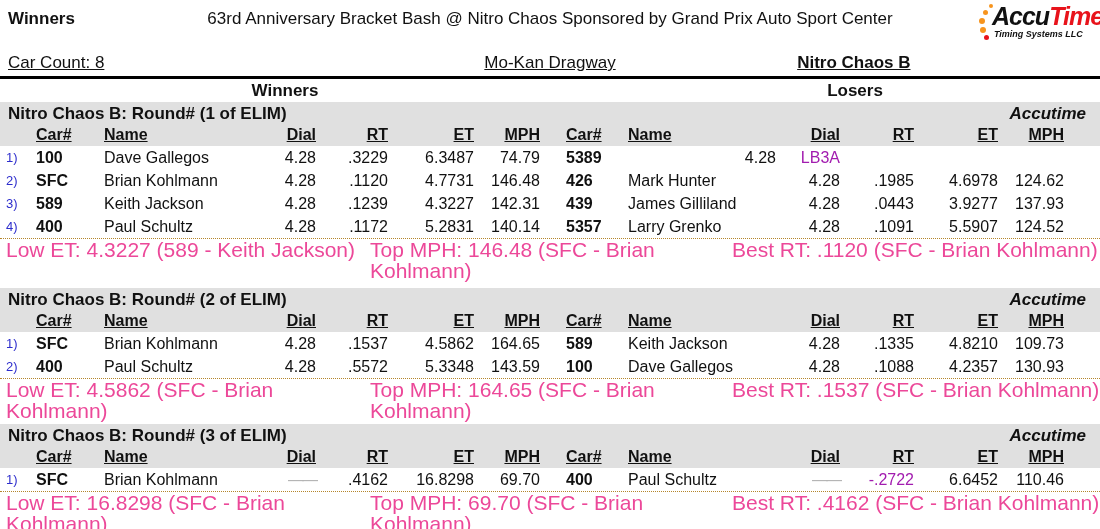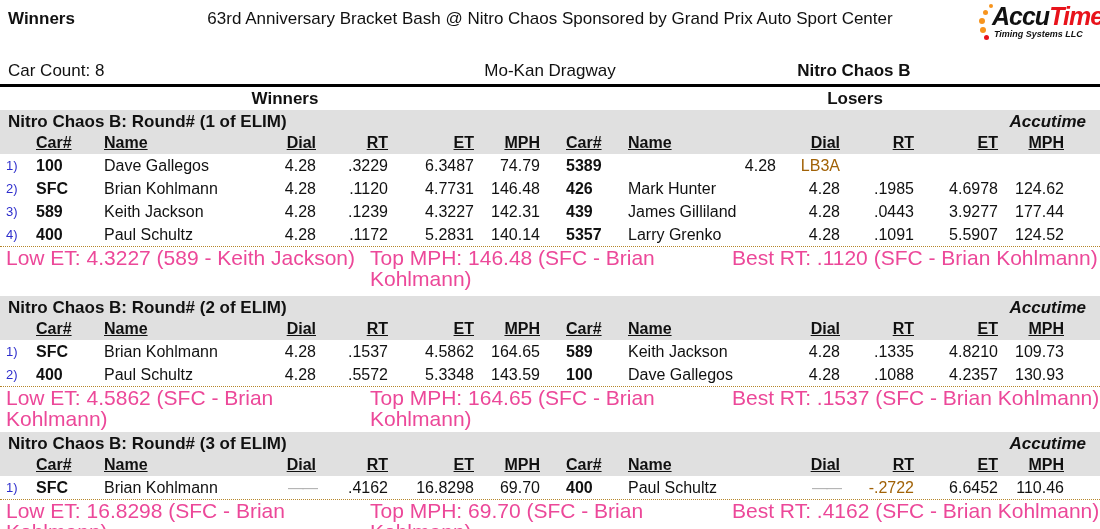--- a/index.html
+++ b/index.html
@@ -17,21 +17,21 @@
   .logo-text .accu { color:#111; }
   .logo-text .time { color:#e8131b; }
   .logo-tag { font-style:italic; font-weight:bold; font-size:9px; line-height:10px; padding-left:16px; color:#111; white-space:nowrap; }
   .dot { position:absolute; border-radius:50%; background:#f7941d; }
   .d1 { width:4px; height:4px; left:11px; top:1px; }
   .d2 { width:5px; height:5px; left:5px;  top:7px; }
   .d3 { width:6px; height:6px; left:1px;  top:15px; }
   .d4 { width:6px; height:6px; left:2px;  top:24px; }
   .d5 { width:5px; height:5px; left:6px;  top:32px; background:#e8131b; }
 
-  .hdr2 { display:grid; grid-template-columns:1fr auto 1fr; font-size:17px; line-height:21px; padding:0 8px; margin-top:12px; }
+  .hdr2 { display:grid; grid-template-columns:1fr auto 1fr; font-size:17px; line-height:21px; padding:0 8px; margin-top:4px;text-decoration:underline; }
   .hdr2 .track { text-align:center; }
   .hdr2 .class-name { text-align:center; font-weight:bold; }
 
   .thick-line { border-top:3px solid #000; margin-top:3px; }
 
   .wl-row { position:relative; height:23px; font-weight:bold; font-size:17px; line-height:23px; }
   .wl-row .wl-w { position:absolute; left:20px;  width:530px; text-align:center; }
   .wl-row .wl-l { position:absolute; left:600px; width:510px; text-align:center; }
 
   
@@ -43,21 +43,21 @@
 
   .grid { display:grid; grid-template-columns:30px 58px 158px 64px 72px 86px 66px 78px 158px 64px 74px 84px 66px; padding-left:6px; }
   .hrow { height:22px; line-height:22px; font-weight:bold; font-size:16px;text-decoration:underline; }
   .drow { height:23px; line-height:23px; font-size:16px; }
   .c { white-space:nowrap; }
   .num { text-align:right; }
   .name { padding-left:10px; }
   .car { font-weight:bold; }
   .lcar { padding-left:26px; }
   .rank { color:#2d2dcc; font-size:13px; }
-  .red { color:#a16207; }
+  .red { color:#a21caf; }
   .dash { color:#b3b3b3; letter-spacing:-2px; }
 
   .summary { display:grid; grid-template-columns:364px 362px 1fr; padding-left:6px; border-top:1px dotted #b5862b; color:#ec4899; font-size:21px; height:23px; line-height:21px; }
   .mb1 { margin-bottom:27px; }
   .mb2 { margin-bottom:23px; }
 </style>
 </head>
 <body>
 
 <div class="page">
@@ -149,21 +149,21 @@
       <span class="c name">Keith Jackson</span>
       <span class="c num">4.28</span>
       <span class="c num">.1239</span>
       <span class="c num">4.3227</span>
       <span class="c num">142.31</span>
       <span class="c car lcar">439</span>
       <span class="c name">James Gilliland</span>
       <span class="c num">4.28</span>
       <span class="c num">.0443</span>
       <span class="c num">3.9277</span>
-      <span class="c num">177.44</span>
+      <span class="c num">137.93</span>
     </div>
 
     <div class="grid drow">
       <span class="c rank">4)</span>
       <span class="c car">400</span>
       <span class="c name">Paul Schultz</span>
       <span class="c num">4.28</span>
       <span class="c num">.1172</span>
       <span class="c num">5.2831</span>
       <span class="c num">140.14</span>

